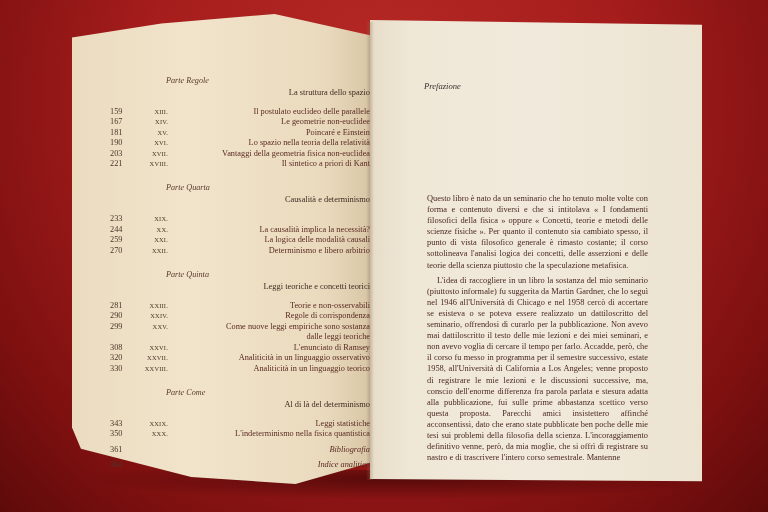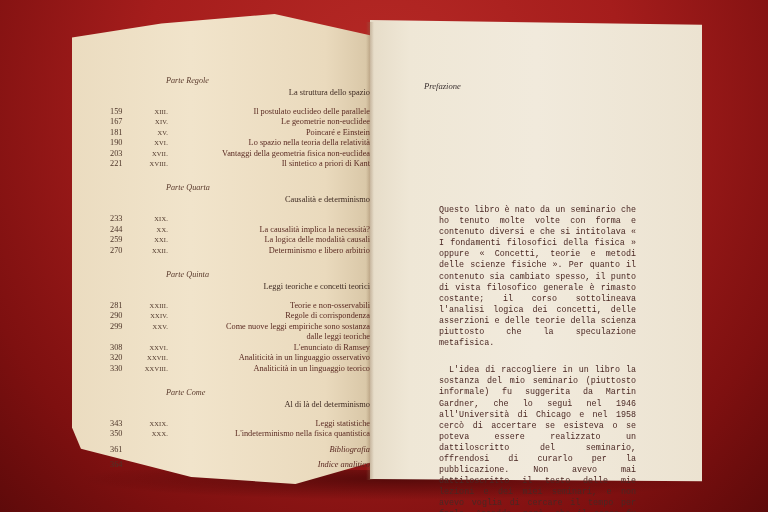--- a/index.html
+++ b/index.html
@@ -33,21 +33,21 @@
   .entries { margin-top:10px; }
   .entry { display:flex; line-height:10.4px; }
   .pg { width:30px; text-align:left; color:#4d3529; }
   .rn { width:28px; text-align:right; font-size:6.4px; letter-spacing:0.2px; color:#4d3529; padding-right:4px; }
   .ti { flex:1; padding-left:10px; color:#5a2a22;text-align:right; }
   .ti.it { font-style:italic; }
   .gap { height:14px; }
   .sm-gap { height:5px; }
   .right-header { position:absolute; left:424px; top:81px; font-style:italic; font-size:8.6px; color:#3a3030; }
   .preface { position:absolute; left:423px; top:189px; width:229px; font-size:8.4px; line-height:11.1px; color:#4a2723; text-align:justify; }
-  .preface p { margin:16px;font-family:Liberation Mono, monospace; }
+  .preface p { margin:4px; }
   .preface p + p { text-indent:10px; }
 </style>
 </head>
 <body>
 
 <div class="shadow"></div>
 <div class="page-left"></div>
 <div class="page-right"></div>
 <div class="gutter"></div>
 

